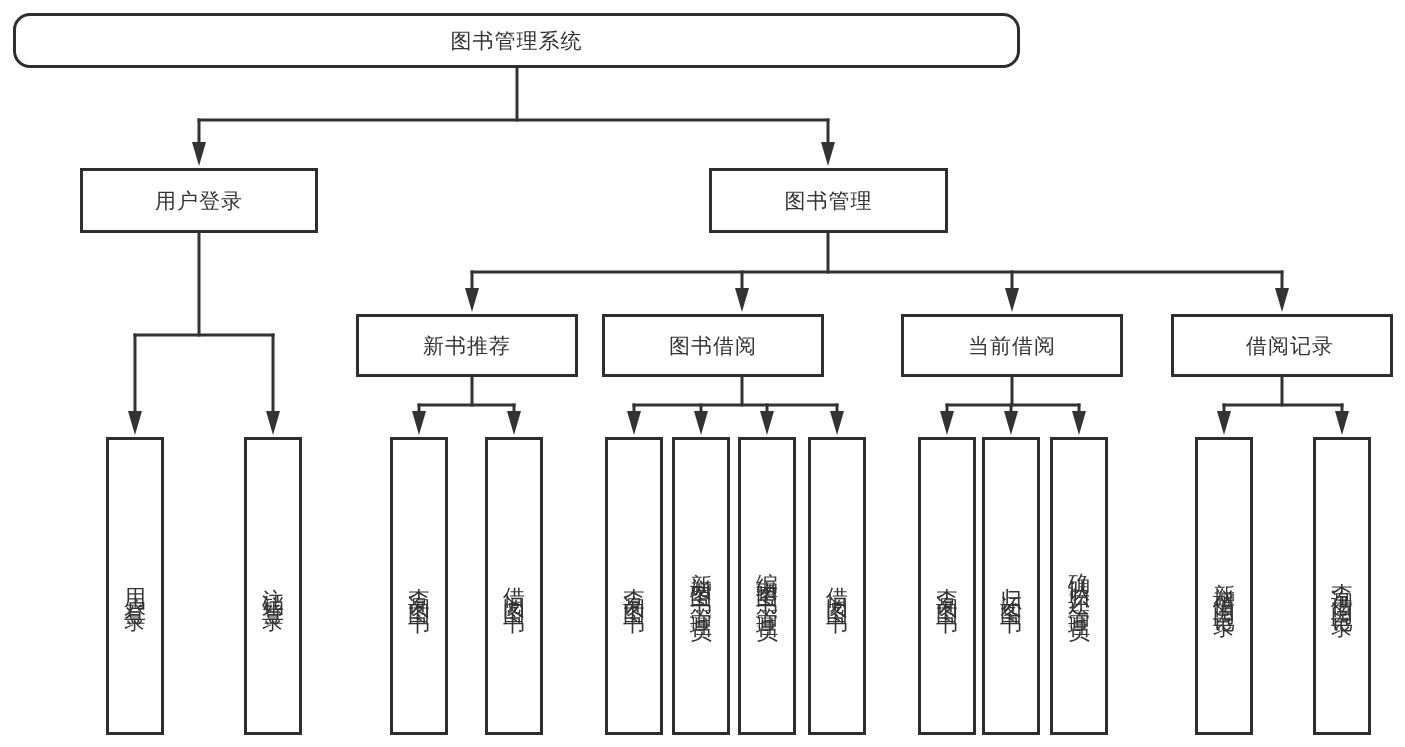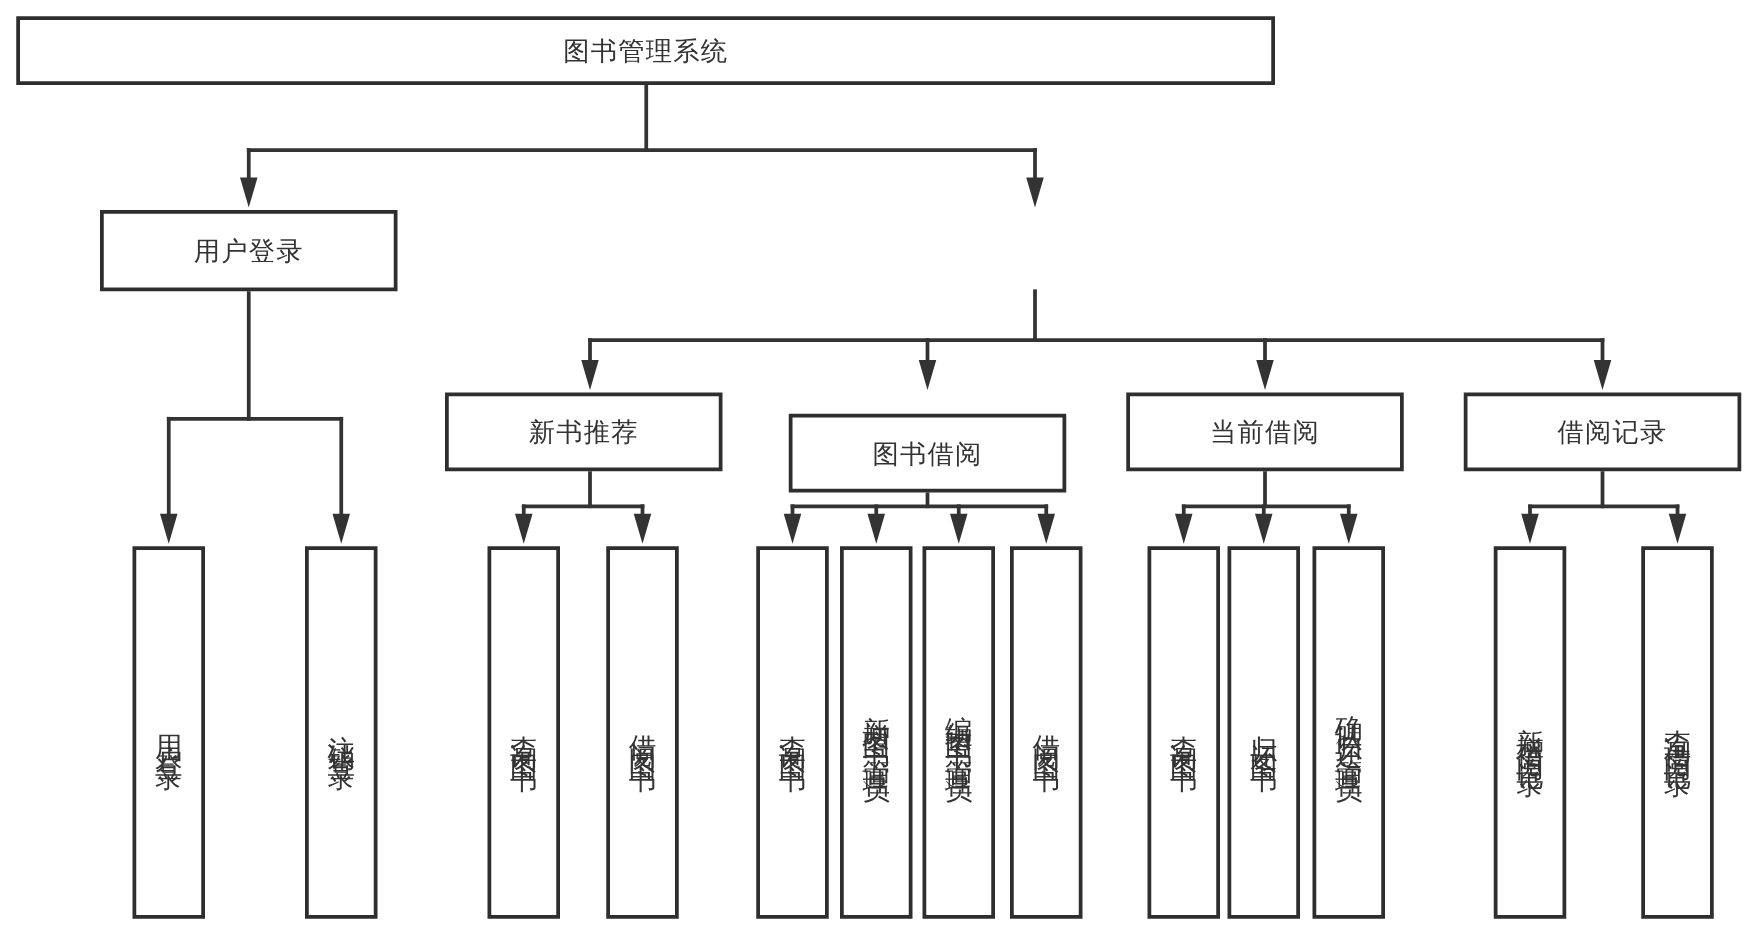--- a/index.html
+++ b/index.html
@@ -22,26 +22,26 @@
   svg.edges polygon{fill:var(--line);stroke:none;}
 
   .hbox{
     position:absolute;z-index:2;
     background:var(--bg);
     border:3px solid var(--border);
     display:flex;align-items:center;justify-content:center;
     font-size:21px;color:var(--text);
     letter-spacing:1px;
   }
-  .root{left:13px;top:13px;width:1007px;height:55px;}
+  .root{left:13px;top:13px;width:1007px;height:55px;border-radius:17px;}
   .lv1-a{left:80px;top:168px;width:238px;height:65px;}
   .lv1-b{left:709px;top:168px;width:239px;height:65px;}
   .lv2{top:314px;width:222px;height:63px;}
   .lv2-1{left:356px;}
-  .lv2-2{left:631px;margin-top:17px;}
+  .lv2-2{left:602px;}
   .lv2-3{left:901px;}
   .lv2-4{left:1171px;padding-left:16px;}
 
   .leaf{
     position:absolute;z-index:2;
     top:437px;width:58px;height:298px;
     background:var(--bg);
     border:3px solid var(--border);
     display:flex;align-items:center;justify-content:center;
     overflow:hidden;
@@ -155,20 +155,23 @@
     </g>
   </svg>
 
   <div class="hbox root">
     <span>图书管理系统</span>
   </div>
 
   <div class="hbox lv1-a">
     <span>用户登录</span>
   </div>
+  <div class="hbox lv1-b">
+    <span>图书管理</span>
+  </div>
 
   <div class="hbox lv2 lv2-1">
     <span>新书推荐</span>
   </div>
   <div class="hbox lv2 lv2-2">
     <span>图书借阅</span>
   </div>
   <div class="hbox lv2 lv2-3">
     <span>当前借阅</span>
   </div>

